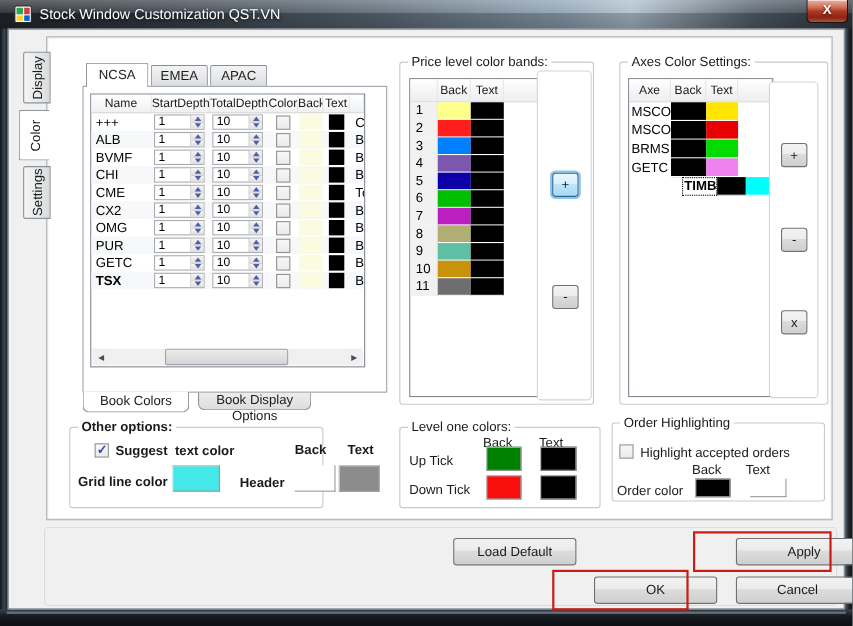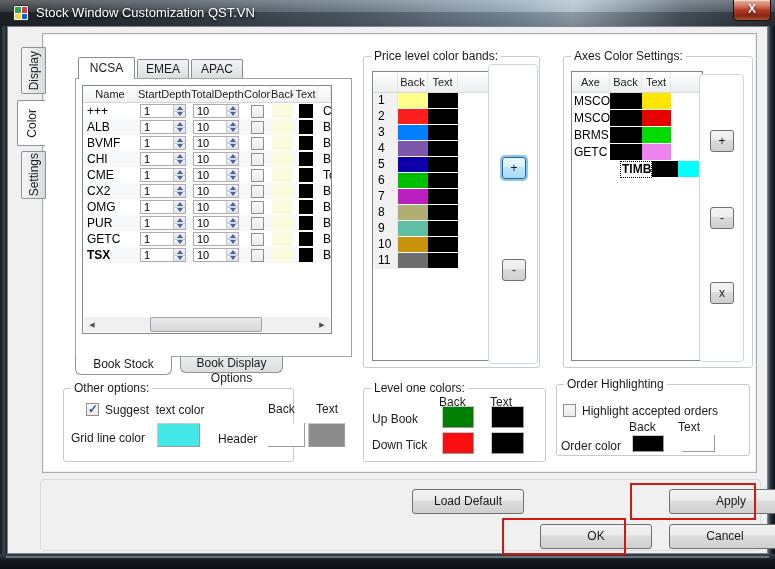--- a/index.html
+++ b/index.html
@@ -560,24 +560,24 @@
       </div>
     <div class="hscroll">
       <div class="sb-btn">◀</div>
       <div class="sb-track">
           <div class="sb-thumb"></div>
         </div>
       <div class="sb-btn">▶</div>
     </div>
   </div>
 
-  <div class="b-tab active" style="left:75px; top:356px; width:97px; height:19px; line-height:17px; z-index:7;">Book Stock</div>
+  <div class="b-tab active" style="left:75px; top:356px; width:97px; height:19px; line-height:17px; z-index:7;">Book Colors</div>
   <div class="b-tab" style="left:180px; top:356px; width:103px; height:17px; line-height:15px;">Book Display Options</div>
 
-  <div class="groupbox" style="left:63px; top:388px; width:231px; height:74px;">
+  <div class="groupbox" style="left:63px; top:388px; width:231px; height:74px;font-weight:bold;">
     <div class="gb-label">Other options:</div>
     <span class="checkbox checked" style="position:absolute; left:22px; top:14px;"></span>
     <div class="lbl" style="left:41px; top:14px;">Suggest  text color</div>
     <div class="lbl" style="left:204px; top:13px;">Back</div>
     <div class="lbl" style="left:252px; top:13px;">Text</div>
     <div class="lbl" style="left:7px; top:42px;">Grid line color</div>
     <div class="swatch bordered" style="left: 93px; top: 34px; width: 43px; height: 24px; background: rgb(69, 232, 232);"></div>
     <div class="lbl" style="left:154px; top:43px;text-align:right;">Header</div>
     <div class="swatch ghost" style="left: 204px; top: 34px; width: 37px; height: 24px; background: rgb(255, 255, 255);"></div>
     <div class="swatch bordered" style="left: 244px; top: 34px; width: 37px; height: 24px; background: rgb(140, 140, 140);"></div>
@@ -713,21 +713,21 @@
       <div class="sq-btn" style="left:10px; top:55px;">+</div>
       <div class="sq-btn" style="left:10px; top:132px;">-</div>
       <div class="sq-btn" style="left:10px; top:207px;">x</div>
     </div>
   </div>
 
   <div class="groupbox" style="left:363px; top:388px; width:183px; height:74px;">
     <div class="gb-label">Level one colors:</div>
     <div class="lbl" style="left:75px; top:6px;">Back</div>
     <div class="lbl" style="left:126px; top:6px;">Text</div>
-    <div class="lbl" style="left:8px; top:23px;">Up Book</div>
+    <div class="lbl" style="left:8px; top:23px;">Up Tick</div>
     <div class="swatch bordered" style="left: 78px; top: 17px; width: 32px; height: 22px; background: rgb(0, 128, 0);"></div>
     <div class="swatch bordered" style="left: 127px; top: 17px; width: 33px; height: 22px; background: rgb(0, 0, 0);"></div>
     <div class="lbl" style="left:8px; top:49px;">Down Tick</div>
     <div class="swatch bordered" style="left: 78px; top: 43px; width: 32px; height: 22px; background: rgb(250, 15, 15);"></div>
     <div class="swatch bordered" style="left: 127px; top: 43px; width: 33px; height: 22px; background: rgb(0, 0, 0);"></div>
   </div>
 
   <div class="groupbox" style="left:556px; top:384px; width:194px; height:72px;">
     <div class="gb-label">Order Highlighting</div>
     <span class="checkbox" style="position:absolute; left:6px; top:19px;"></span>

